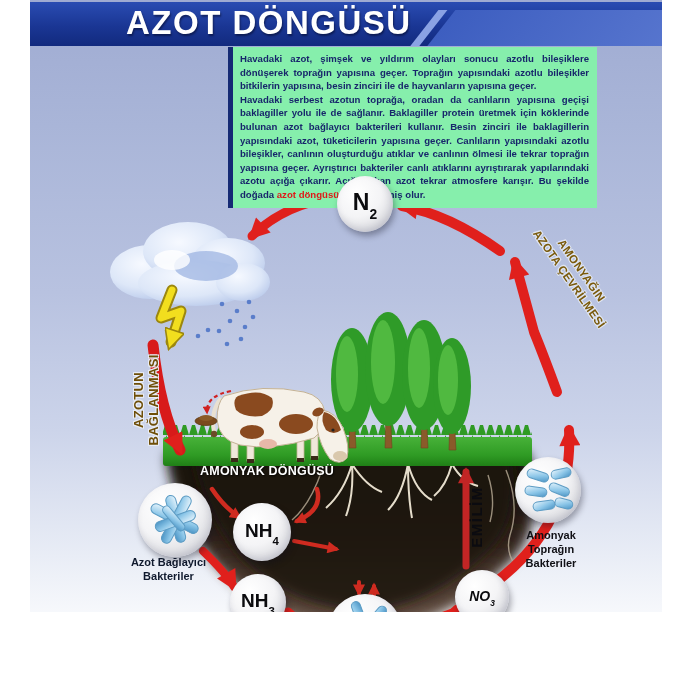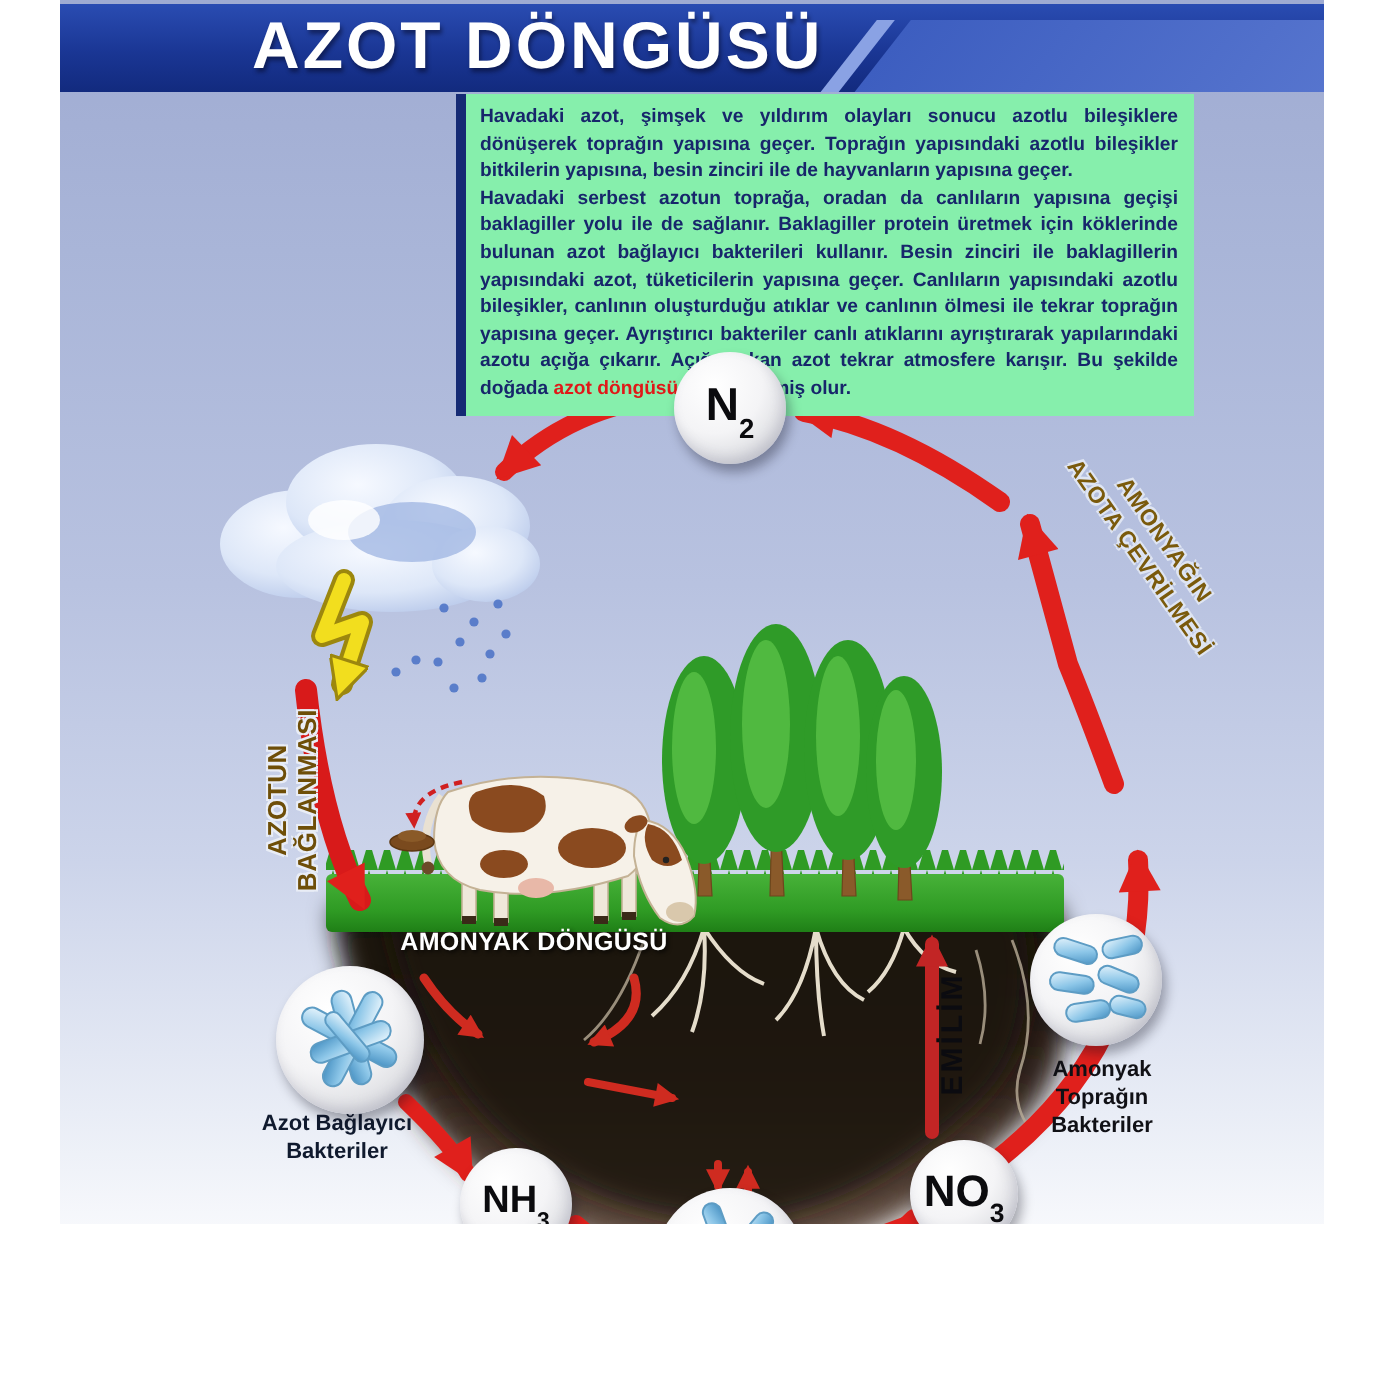--- a/index.html
+++ b/index.html
@@ -262,24 +262,27 @@
   <div class="label conversion">
     <span style="display:block">AMONYAĞIN</span>
     <span style="display:block">AZOTA ÇEVRİLMESİ</span>
   </div>
   <div class="label soil-title">AMONYAK DÖNGÜSÜ</div>
   <div class="label vrot emilim">EMİLİM</div>
 
   <div class="circle" style="left:337px; top:176px; width:56px; height:56px; font-size:23px;">
     <span class="formula"><span>N</span><sub>2</sub></span>
   </div>
+  <div class="circle" style="left:233px; top:503px; width:58px; height:58px; font-size:19px;">
+    <span class="formula"><span>NH</span><sub>4</sub></span>
+  </div>
   <div class="circle" style="left:230px; top:574px; width:56px; height:56px; font-size:19px;">
     <span class="formula"><span>NH</span><sub>3</sub></span>
   </div>
-  <div class="circle" style="left:455px; top:570px; width:54px; height:54px; font-size:22px;">
+  <div class="circle" style="left:455px; top:570px; width:54px; height:54px; font-size:14px;font-style:italic;">
     <span class="formula"><span>NO</span><sub>3</sub></span>
   </div>
 
   <div class="circle" style="left:138px; top:483px; width:74px; height:74px;">
     <svg width="74" height="74" viewBox="0 0 74 74">
       <defs>
         <linearGradient id="bgl1" x1="0" y1="0" x2="1" y2="1">
           <stop offset="0" stop-color="#eaf6fd"></stop>
             <stop offset="0.55" stop-color="#8cc6e8"></stop>
             <stop offset="1" stop-color="#4690c2"></stop>

